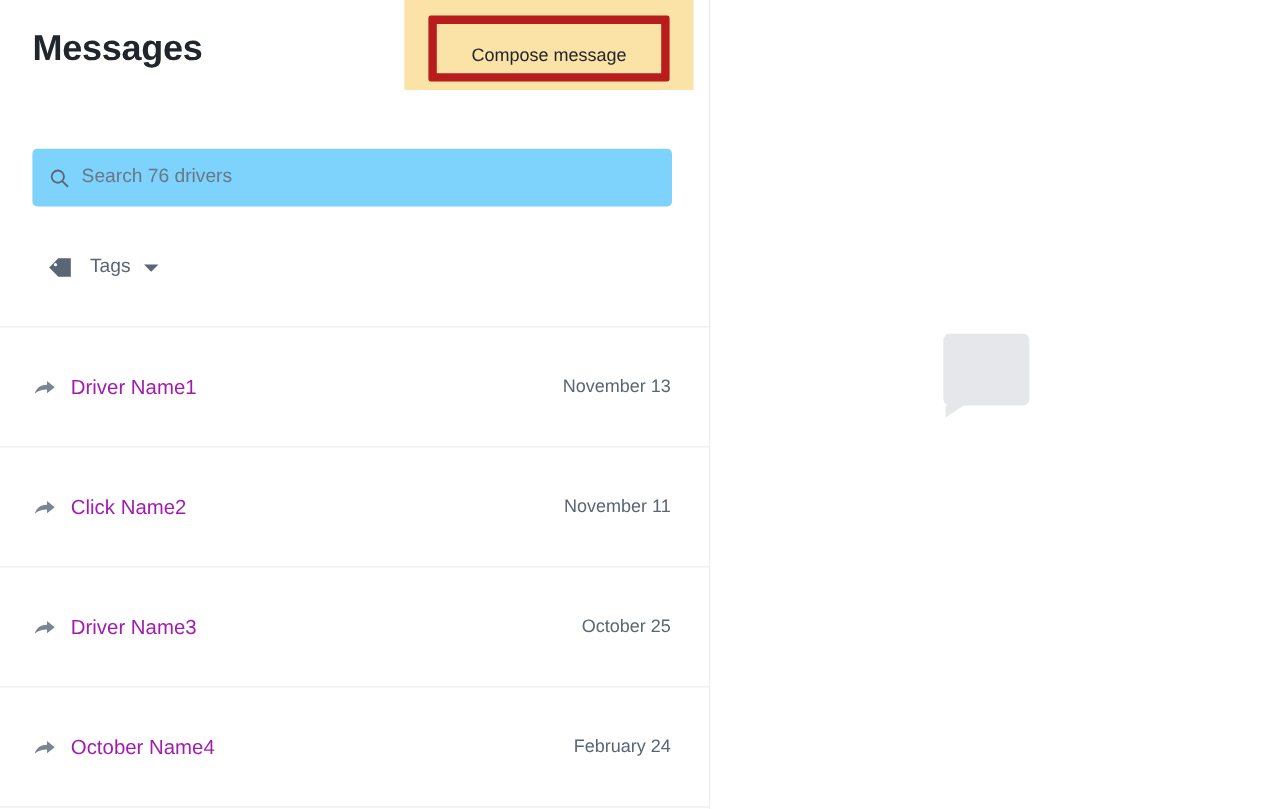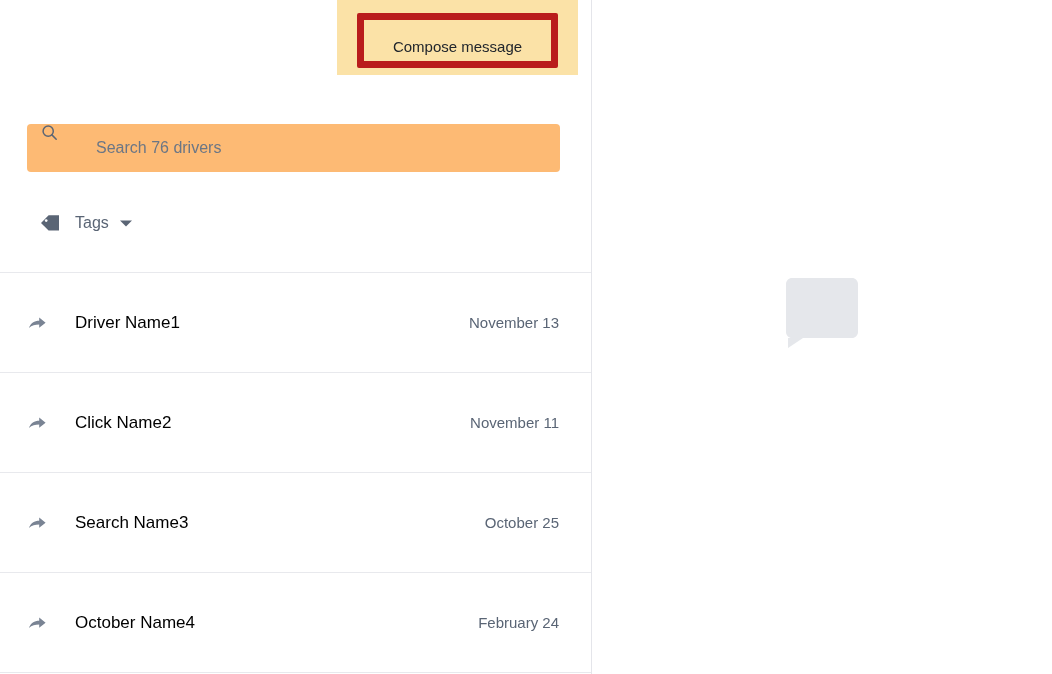--- a/index.html
+++ b/index.html
@@ -78,26 +78,25 @@
     cursor: pointer;
   }
 
   
   .search-wrap {
     position: absolute;
     left: 27px;
     top: 124px;
     width: 533px;
     height: 48px;
-    background: #fdba74;
+    background: #7dd3fc;
     border-radius: 4px;
     display: flex;
-    align-items: flex-start;
+    align-items: center;
     box-sizing: border-box;
-    gap: 28px;
   }
   .search-icon {
     flex: 0 0 auto;
     margin-left: 14px;
     margin-right: 10px;
     display: block;
     line-height: 0;
   }
   .search-input {
     flex: 1 1 auto;
@@ -158,23 +157,22 @@
     position: absolute;
     left: 28px;
     top: 50%;
     transform: translateY(-50%);
     line-height: 0;
   }
   .row-name {
     position: absolute;
     left: 59px;
     font-size: 17px;
-    color: #000000;
+    color: #a21caf;
     line-height: 22px;
-    margin-left: 16px;
   }
   .row-date {
     position: absolute;
     right: 32px;
     font-size: 15px;
     color: #5a6575;
     line-height: 20px;
   }
 
   
@@ -204,20 +202,21 @@
   }
 </style>
 </head>
 <body>
 
 <div class="app">
 
   <div class="left-panel">
 
     <div class="panel-header">
+      <h1 class="page-title">Messages</h1>
 
       <div class="compose-highlight"></div>
       <button class="compose-button">Compose message</button>
     </div>
 
     <div class="search-wrap">
       <span class="search-icon">
         <svg width="17" height="17" viewBox="0 0 17 17" fill="none">
           <circle cx="7.2" cy="7.2" r="5.1" stroke="#5a6575" stroke-width="1.5"></circle>
           <line x1="10.9" y1="10.9" x2="15.2" y2="15.2" stroke="#5a6575" stroke-width="1.5" stroke-linecap="round"></line>
@@ -262,21 +261,21 @@
         <span class="row-name">Click Name2</span>
         <span class="row-date">November 11</span>
       </div>
 
       <div class="driver-row">
         <span class="row-icon">
           <svg width="19" height="17" viewBox="0 0 19 17" fill="none">
             <path d="M1 13.5 C2.6 8.2 6.4 6.3 11.2 6.2 V3.1 L17.6 8.2 L11.2 13.2 V10.1 C7.3 10.1 3.7 11.1 1 13.5 Z" fill="#7a8494"></path>
           </svg>
         </span>
-        <span class="row-name">Search Name3</span>
+        <span class="row-name">Driver Name3</span>
         <span class="row-date">October 25</span>
       </div>
 
       <div class="driver-row">
         <span class="row-icon">
           <svg width="19" height="17" viewBox="0 0 19 17" fill="none">
             <path d="M1 13.5 C2.6 8.2 6.4 6.3 11.2 6.2 V3.1 L17.6 8.2 L11.2 13.2 V10.1 C7.3 10.1 3.7 11.1 1 13.5 Z" fill="#7a8494"></path>
           </svg>
         </span>
         <span class="row-name">October Name4</span>

